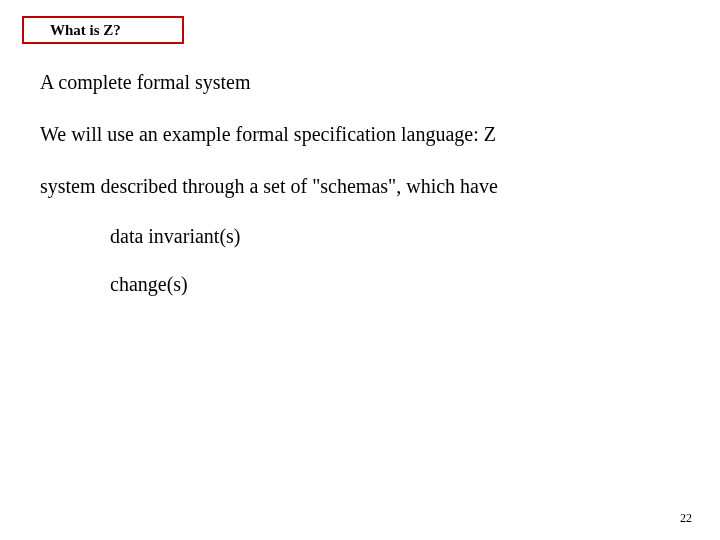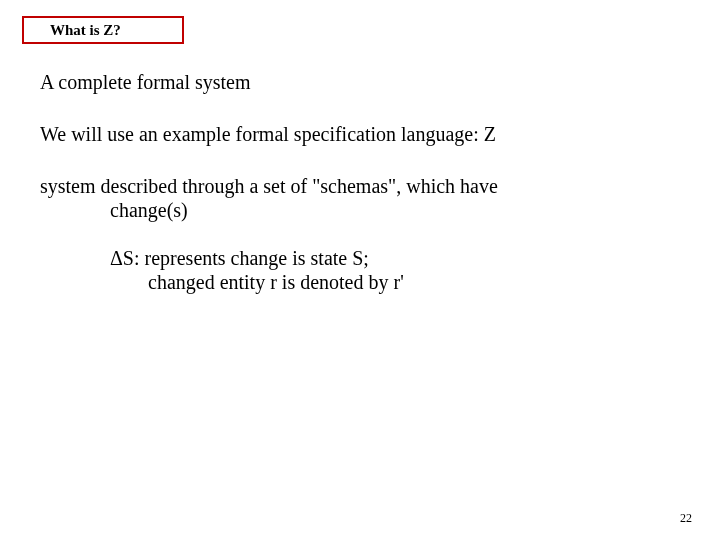--- a/index.html
+++ b/index.html
@@ -28,21 +28,21 @@
     .body-area {
       position: absolute;
       top: 70px;
       left: 40px;
       right: 52px;
       font-size: 20px;
       line-height: 1.2;
     }
     .p1 { margin-bottom: 28px; }
     .p2 { margin-bottom: 28px; }
-    .p3 { }
+    .p3 { margin-bottom: 26px; }
     .indent-block { margin-left: 70px; }
     .sub { margin-bottom: 24px; }
     .delta-line2 { padding-left: 38px; }
     .page-number {
       position: absolute;
       bottom: 14px;
       right: 28px;
       font-size: 12px;
     }
   </style>
@@ -52,21 +52,18 @@
 <div class="title-box">
   <span>What is Z?</span>
 </div>
 
 <div class="body-area">
   <div class="p1">A complete formal system</div>
   <div class="p2">We will use an example formal specification language:  Z</div>
   <div class="p3">system described through a set of "schemas", which have</div>
 
   <div class="indent-block">
+    <div class="sub">data invariant(s)</div>
     <div class="sub">change(s)</div>
-    <div class="sub">
-      <div>ΔS:  represents change is state S;</div>
-      <div class="delta-line2">changed entity r is denoted by r'</div>
-    </div>
   </div>
 </div>
 
 <div class="page-number">22</div>
 
 </body></html>

